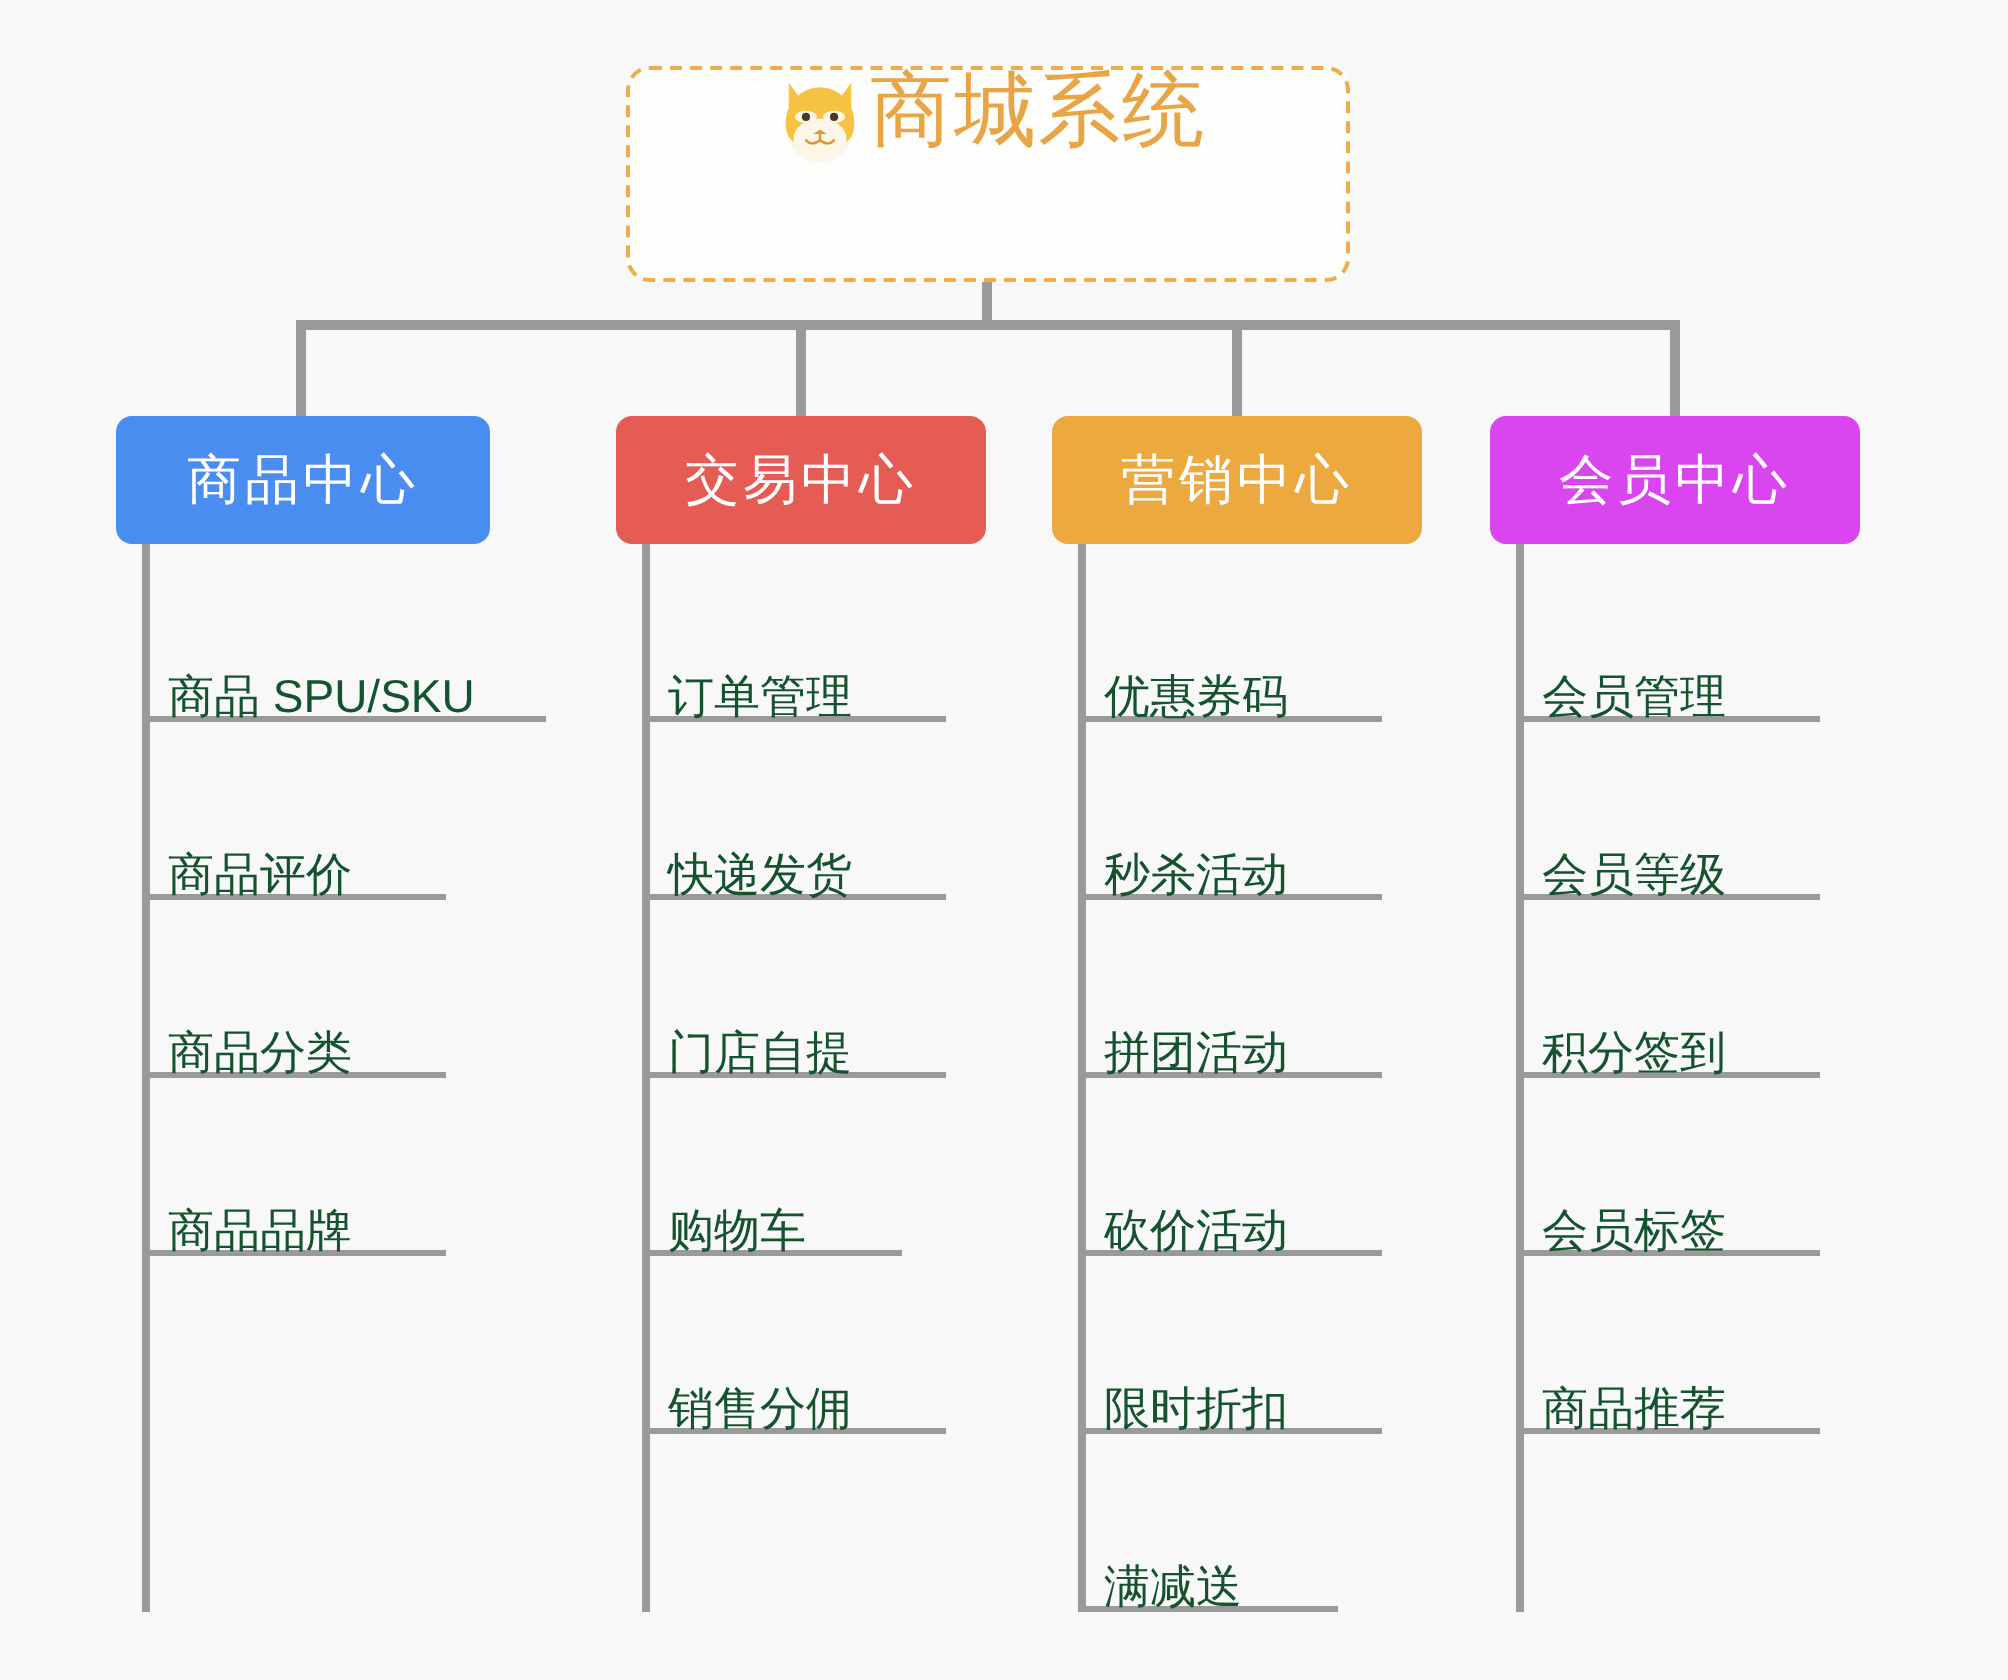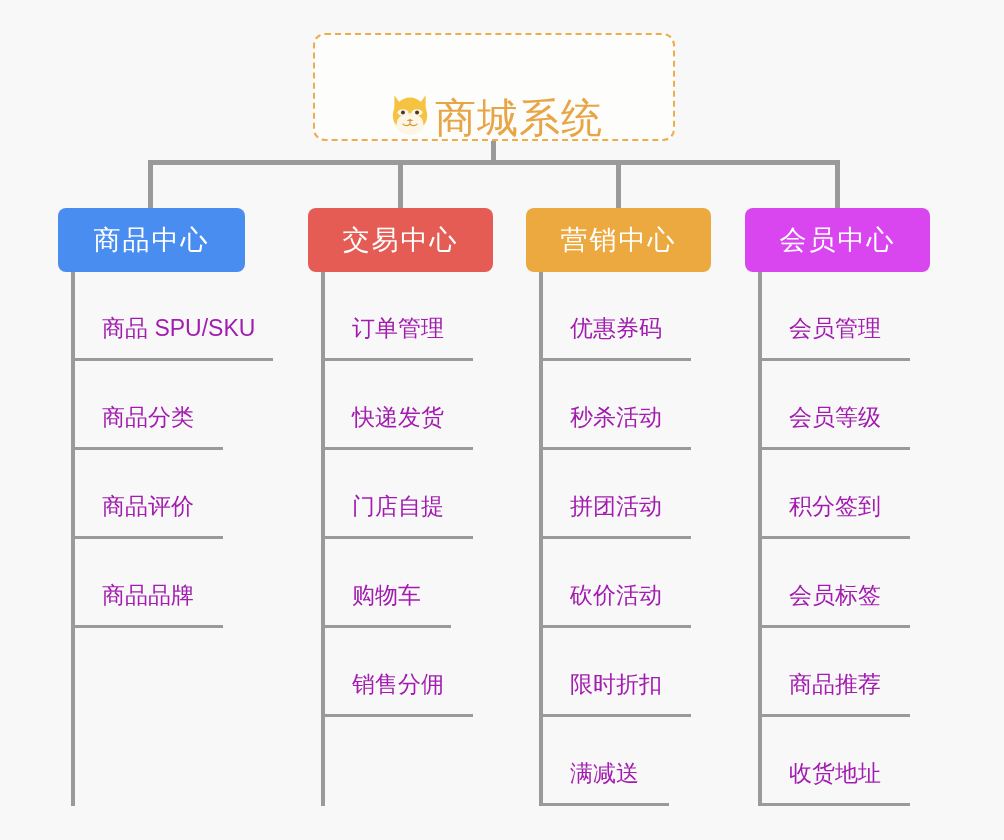--- a/index.html
+++ b/index.html
@@ -27,21 +27,21 @@
     position: absolute;
     left: 313px;
     top: 33px;
     width: 362px;
     height: 108px;
     box-sizing: border-box;
     background: #fdfdfc;
     border: 2px dashed #edad4b;
     border-radius: 12px;
     display: flex;
-    align-items: flex-end;
+    align-items: flex-start;
     justify-content: center;
   }
   .root-icon {
     width: 50px;
     height: 50px;
     position: relative;
     flex: none;
   }
   .root-title {
     font-size: 41px;
@@ -115,25 +115,25 @@
   }
   .leaf-underline {
     position: absolute;
     left: 13px;
     bottom: 0;
     height: 3px;
     background: #9a9a9a;
   }
   .leaf-label {
     position: relative;
-    margin-left: 44px;
-    padding-bottom: 20px;
+    margin-left: 26px;
+    padding-bottom: 0;
     font-size: 23px;
     line-height: 1.1;
-    color: #a21caf;
+    color: #14532d;
     white-space: nowrap;
   }
 </style>
 </head>
 <body>
 
 <div id="mindmap">
 
   <div class="root-node">
     <span class="root-icon">
@@ -167,25 +167,25 @@
           <span>商品中心</span>
         </div>
         <div class="branch-spine" style="height: 534px;"></div>
         <ul class="leaf-list">
           <li class="leaf-item">
             <div class="leaf-underline" style="width: 202px;"></div>
             <span class="leaf-label">商品 SPU/SKU</span>
           </li>
           <li class="leaf-item">
             <div class="leaf-underline" style="width: 152px;"></div>
+            <span class="leaf-label">商品评价</span>
+          </li>
+          <li class="leaf-item">
+            <div class="leaf-underline" style="width: 152px;"></div>
             <span class="leaf-label">商品分类</span>
-          </li>
-          <li class="leaf-item">
-            <div class="leaf-underline" style="width: 152px;"></div>
-            <span class="leaf-label">商品评价</span>
           </li>
           <li class="leaf-item">
             <div class="leaf-underline" style="width: 152px;"></div>
             <span class="leaf-label">商品品牌</span>
           </li>
         </ul>
       </div>
       <div class="branch" style="left: 308px; width: 185px;">
         <div class="branch-header" style="background: rgb(229, 92, 85);">
           <span>交易中心</span>
@@ -265,21 +265,17 @@
             <span class="leaf-label">积分签到</span>
           </li>
           <li class="leaf-item">
             <div class="leaf-underline" style="width: 152px;"></div>
             <span class="leaf-label">会员标签</span>
           </li>
           <li class="leaf-item">
             <div class="leaf-underline" style="width: 152px;"></div>
             <span class="leaf-label">商品推荐</span>
           </li>
-          <li class="leaf-item">
-            <div class="leaf-underline" style="width: 152px;"></div>
-            <span class="leaf-label">收货地址</span>
-          </li>
         </ul>
       </div>
     </div>
 
 </div>
 
 </body></html>

